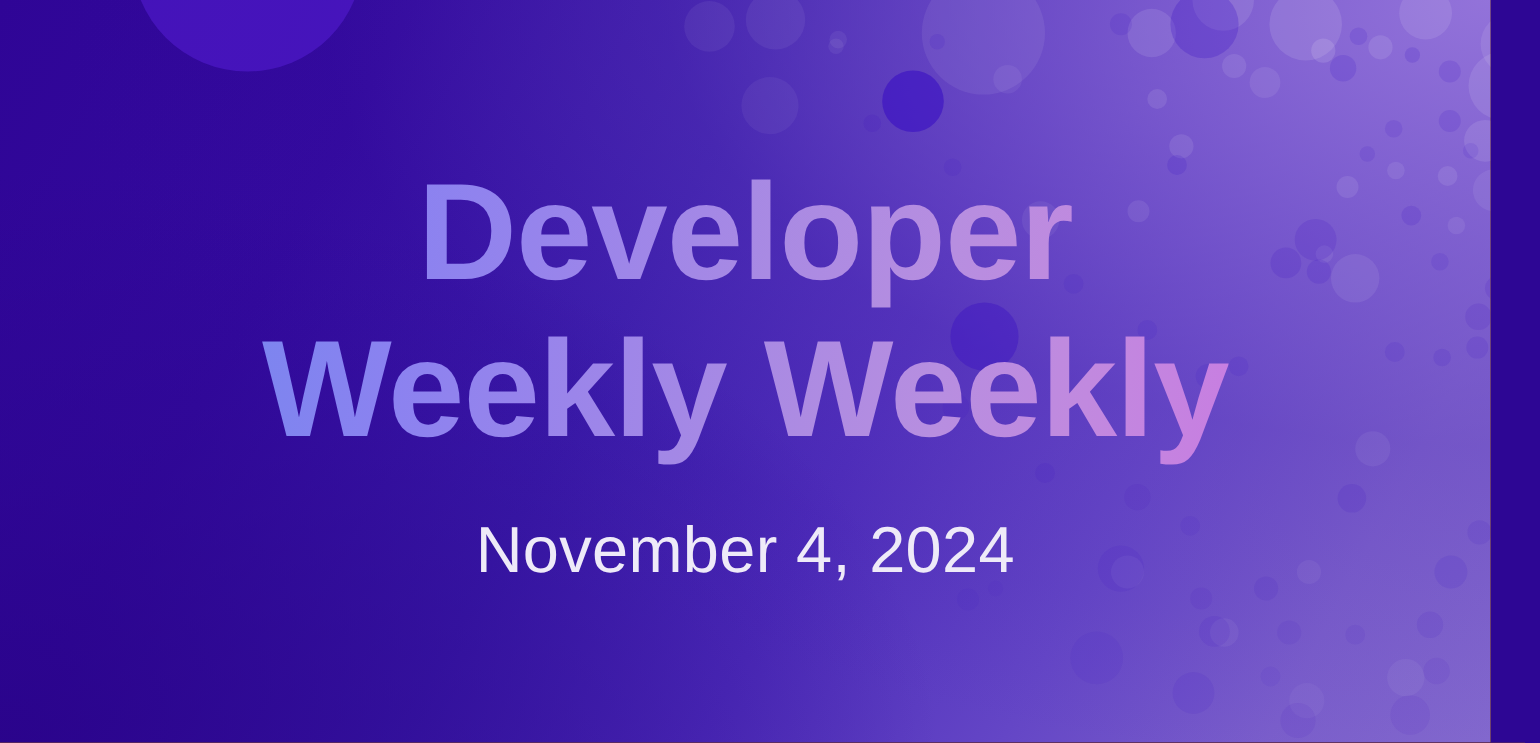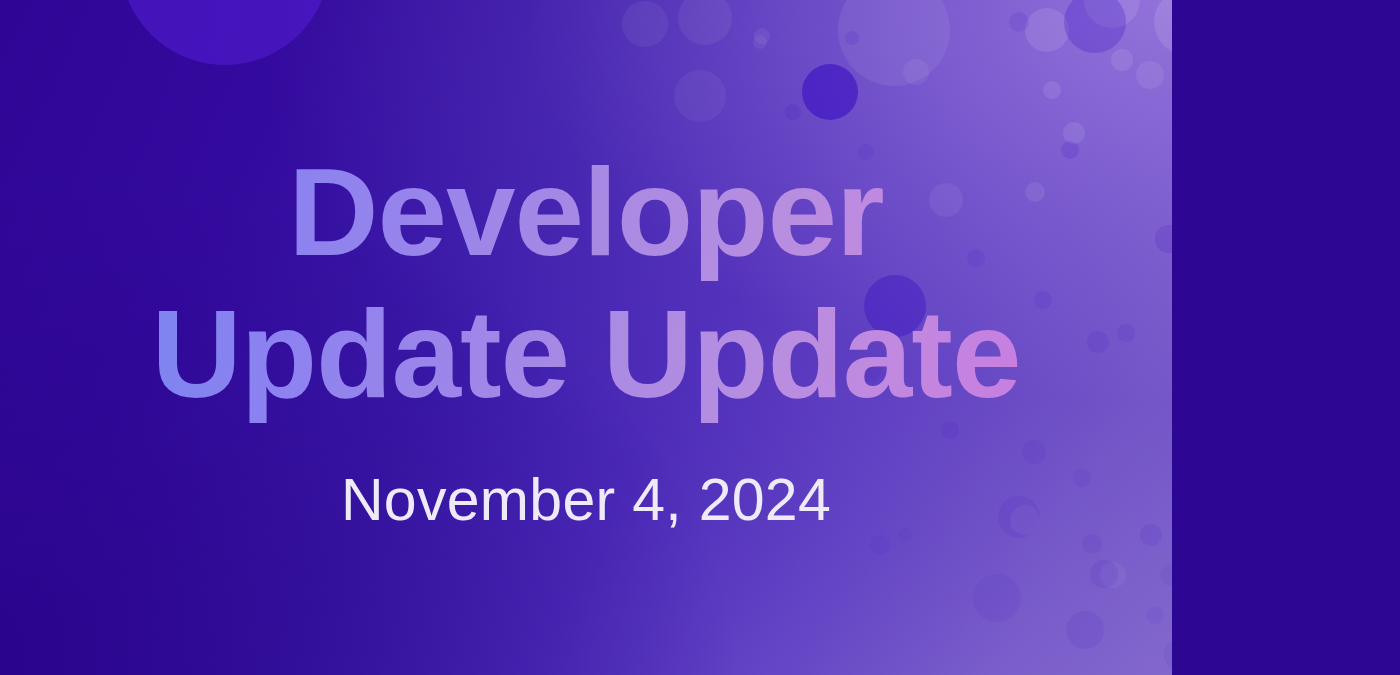--- a/index.html
+++ b/index.html
@@ -7,21 +7,21 @@
     margin: 0;
     padding: 0;
     background: #2d0694;
   }
   body {
     font-family: "Liberation Sans", sans-serif;
   }
 
   #slide {
     position: relative;
-    width: 1172px;
+    width: 1355px;
     height: 675px;
     overflow: hidden;
     background: #a16207;
   }
 
   
   .bg-base {
     position: absolute;
     inset: 0;
     background:
@@ -218,18 +218,18 @@
       <span style="left: 785px; top: 104px; width: 16px; height: 16px; background: rgb(58, 16, 196); opacity: 0.13;"></span>
       <span style="left: 845px; top: 31px; width: 14px; height: 14px; background: rgb(58, 16, 196); opacity: 0.12;"></span>
       <span style="left: 858px; top: 144px; width: 16px; height: 16px; background: rgb(58, 16, 196); opacity: 0.1;"></span>
       <span style="left: 1009px; top: 12px; width: 20px; height: 20px; background: rgb(58, 16, 196); opacity: 0.12;"></span>
       <span style="left: 1227px; top: 25px; width: 16px; height: 16px; background: rgb(58, 16, 196); opacity: 0.14;"></span>
     </div>
 
   <div class="content">
     <h1 class="title">
       <span class="line">Developer</span>
-      <span class="line">Update Update</span>
+      <span class="line">Weekly Weekly</span>
     </h1>
     <p class="date">November 4, 2024</p>
   </div>
 
 </div>
 
 </body></html>

